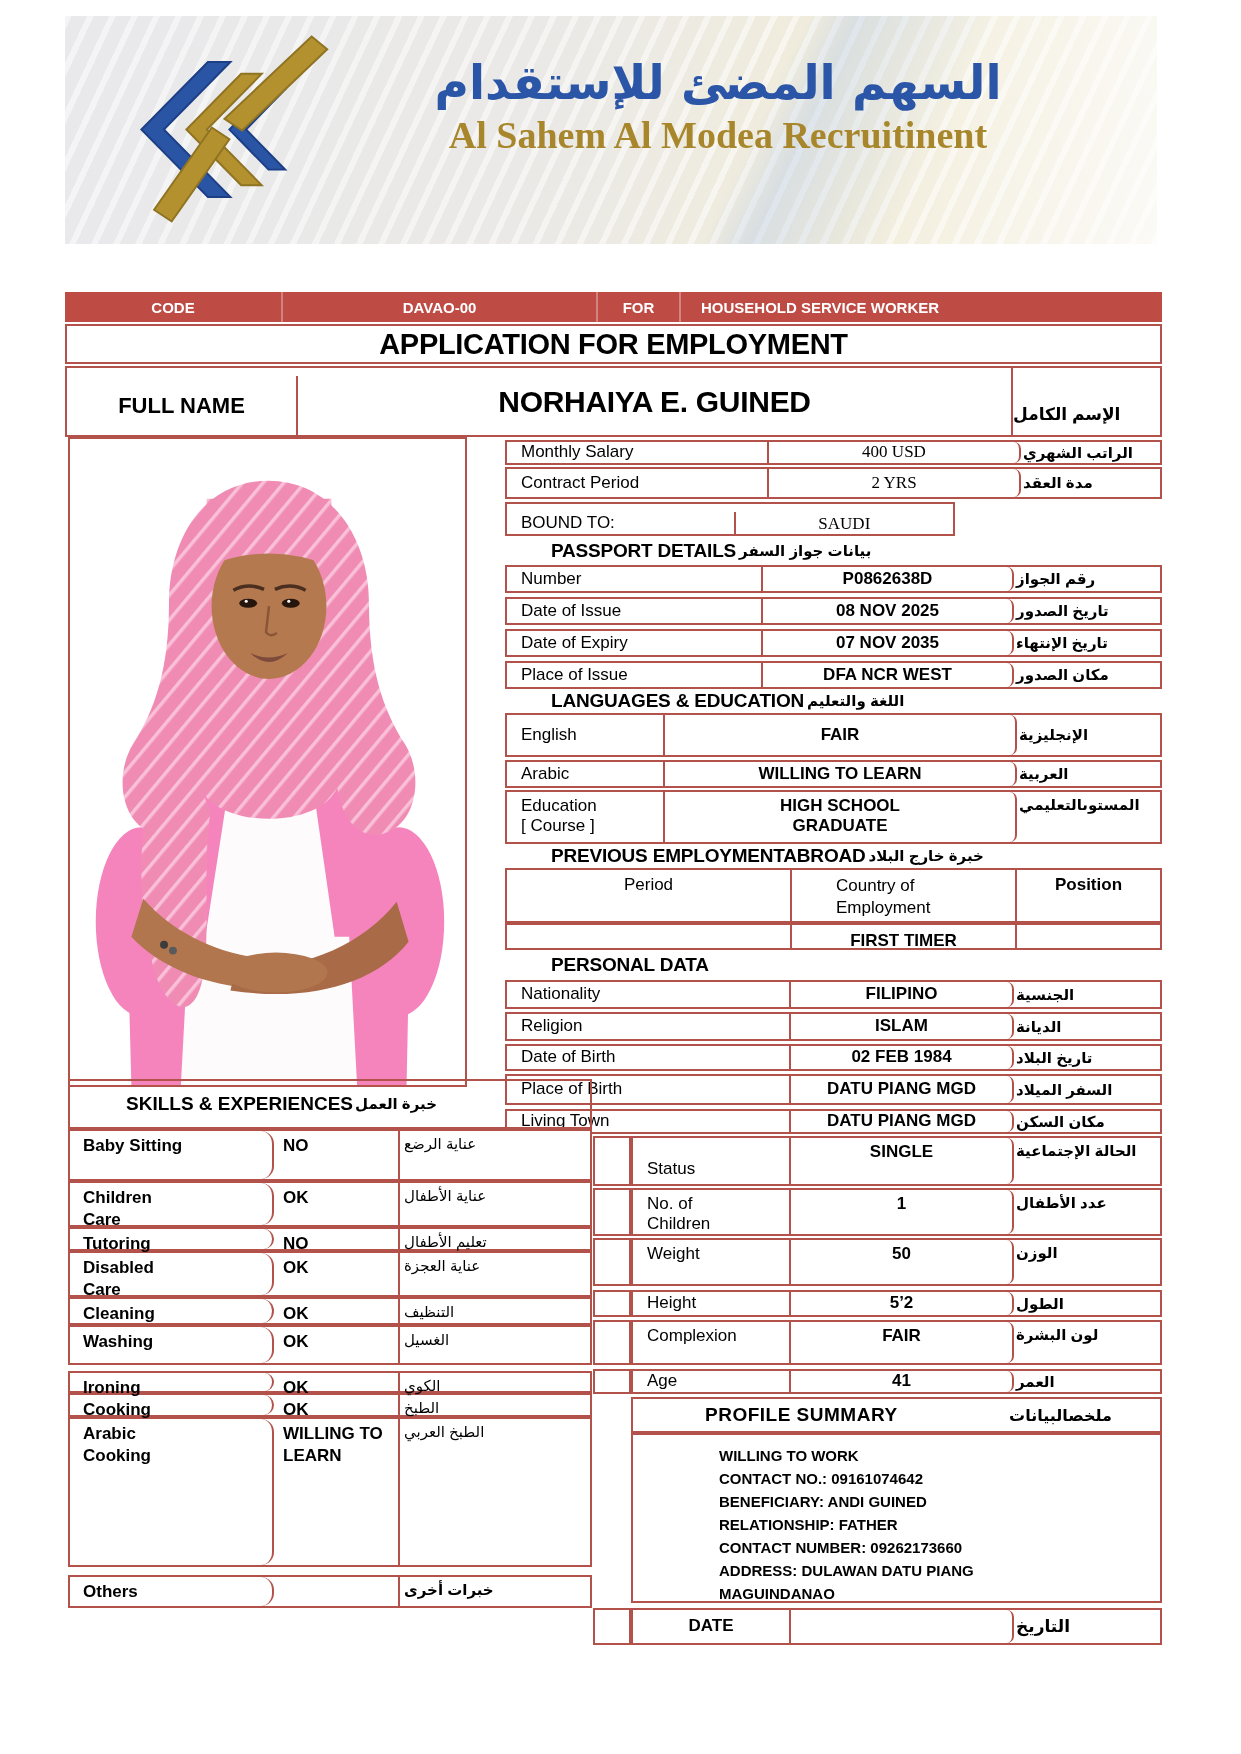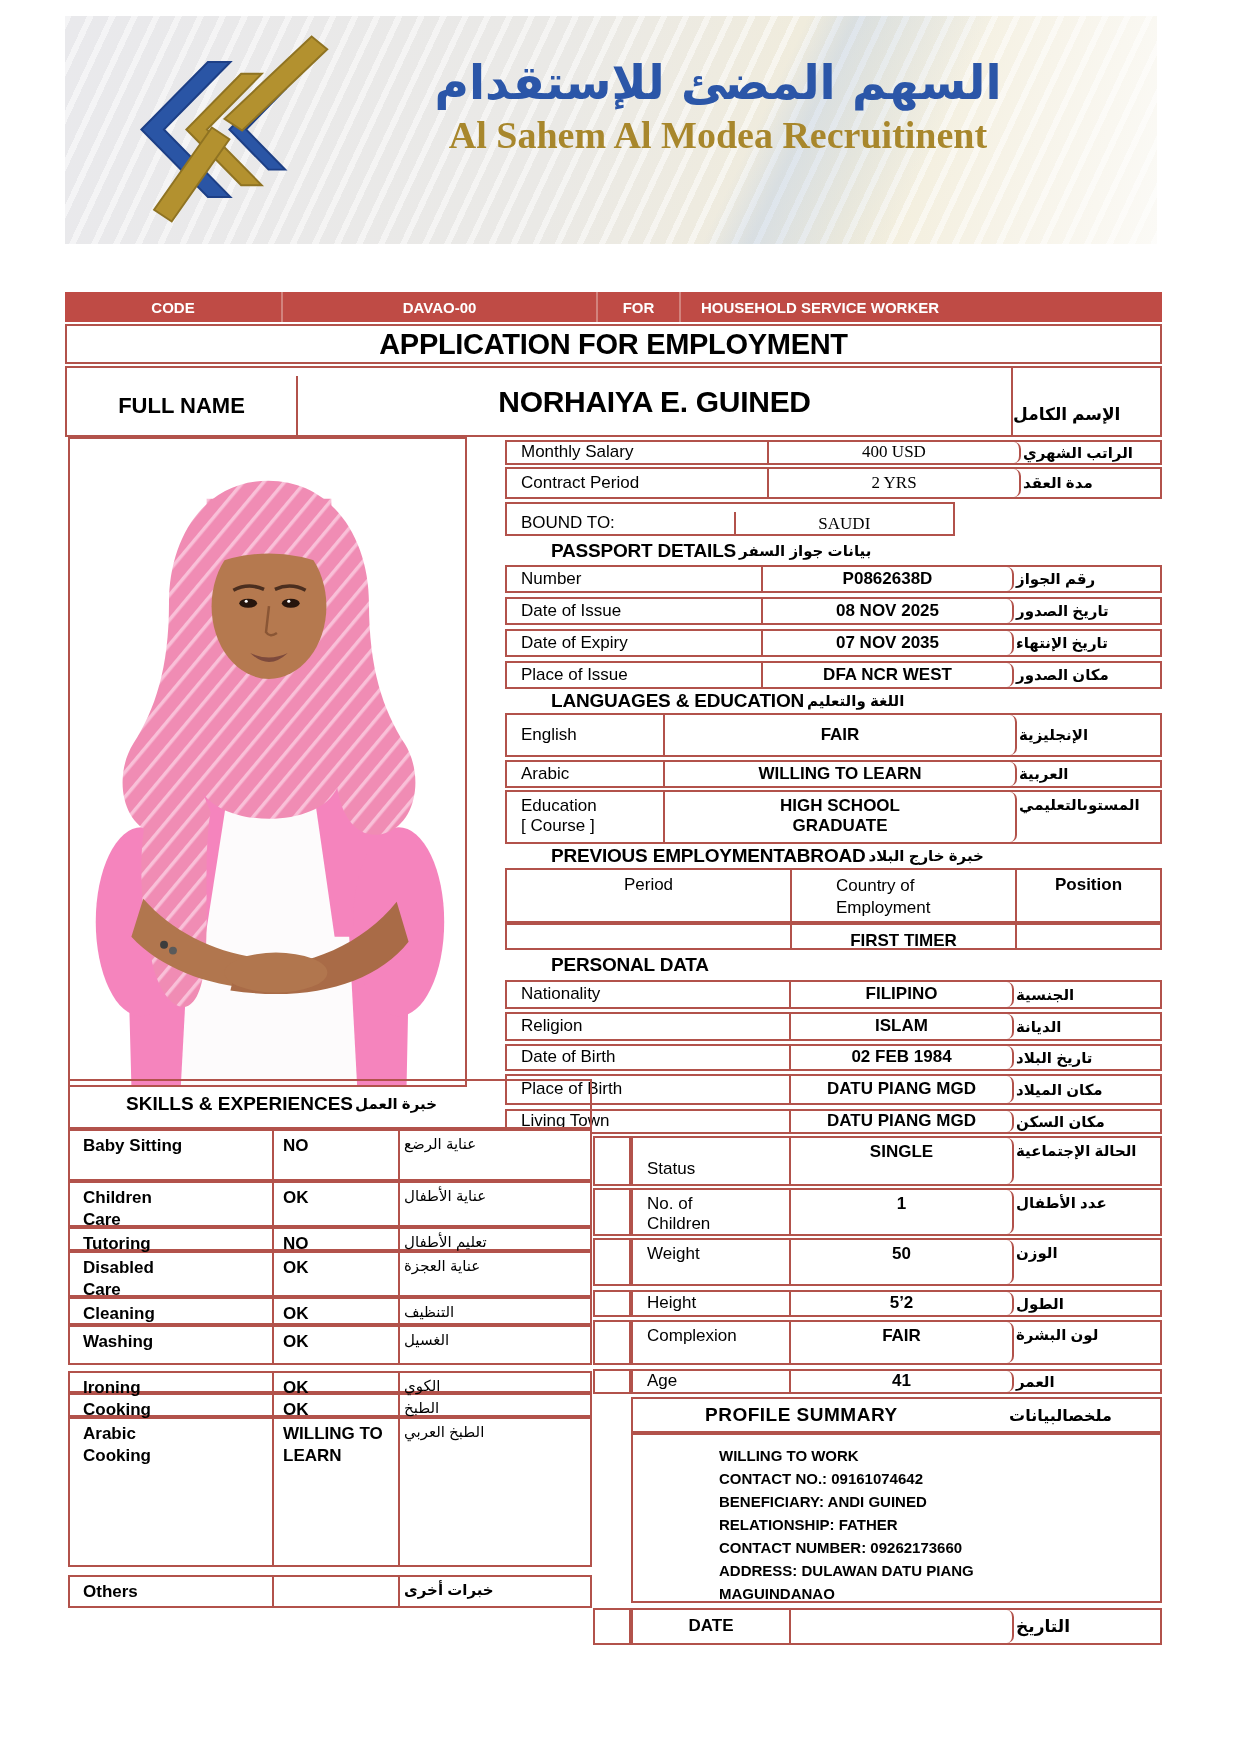--- a/index.html
+++ b/index.html
@@ -89,21 +89,21 @@
          padding:0 48px 0 72px;font-weight:bold;}
   .phead .pt1{font-size:19px;letter-spacing:.5px;}
   .phead .pt2{font-size:16px;}
   .ptext{margin-left:126px;border:2px solid var(--br);padding:9px 8px 0 86px;font-weight:bold;font-size:15px;line-height:23px;}
 
   
   .skills{position:absolute;left:68px;top:1079px;width:524px;}
   .shead{border:2px solid var(--br);height:50px;display:flex;align-items:center;padding-left:56px;font-weight:bold;font-size:19px;}
   .shead .sar{font-size:15px;margin-left:2px;}
   .sr{display:flex;border:2px solid var(--br);background:#fff;align-items:stretch;}
-  .sl{width:204px;border-right:2px solid var(--br);padding:4px 4px 1px 13px;font-weight:bold;font-size:17px;line-height:1.3;}
+  .sl{width:204px;border-right:2px solid var(--br);padding:4px 4px 1px 13px;font-weight:bold;font-size:17px;line-height:1.3;border-radius:13px;}
   .sl span{display:block;}
   .sv{width:126px;border-right:2px solid var(--br);padding:4px 4px 1px 9px;font-weight:bold;font-size:17px;line-height:1.3;}
   .sa{flex:1;display:flex;align-items:flex-start;justify-content:flex-end;padding:4px 12px 1px 4px;font-size:15px;}
   .sa.bold{font-weight:bold;}
 </style>
 </head>
 <body>
 
 <div class="page">
 
@@ -283,21 +283,21 @@
       <div class="ca" dir="rtl">الديانة</div>
     </div>
     <div class="r g-pers" style="height:27px;margin-top:3px">
       <div class="cl">Date of Birth</div>
       <div class="cv">02 FEB 1984</div>
       <div class="ca" dir="rtl">تاريخ البلاد</div>
     </div>
     <div class="r g-pers" style="height:31px;margin-top:3px">
       <div class="cl">Place of Birth</div>
       <div class="cv">DATU PIANG MGD</div>
-      <div class="ca" dir="rtl">مكان الميلاد</div>
+      <div class="ca" dir="rtl">السفر الميلاد</div>
     </div>
     <div class="r g-pers" style="height:25px;margin-top:4px">
       <div class="cl">Living Town</div>
       <div class="cv">DATU PIANG MGD</div>
       <div class="ca" dir="rtl">مكان السكن</div>
     </div>
 
     <div class="r inset top lab-bottom" style="height:50px;margin-top:2px">
       <div class="mini"></div>
       <div class="cl">Status</div>

